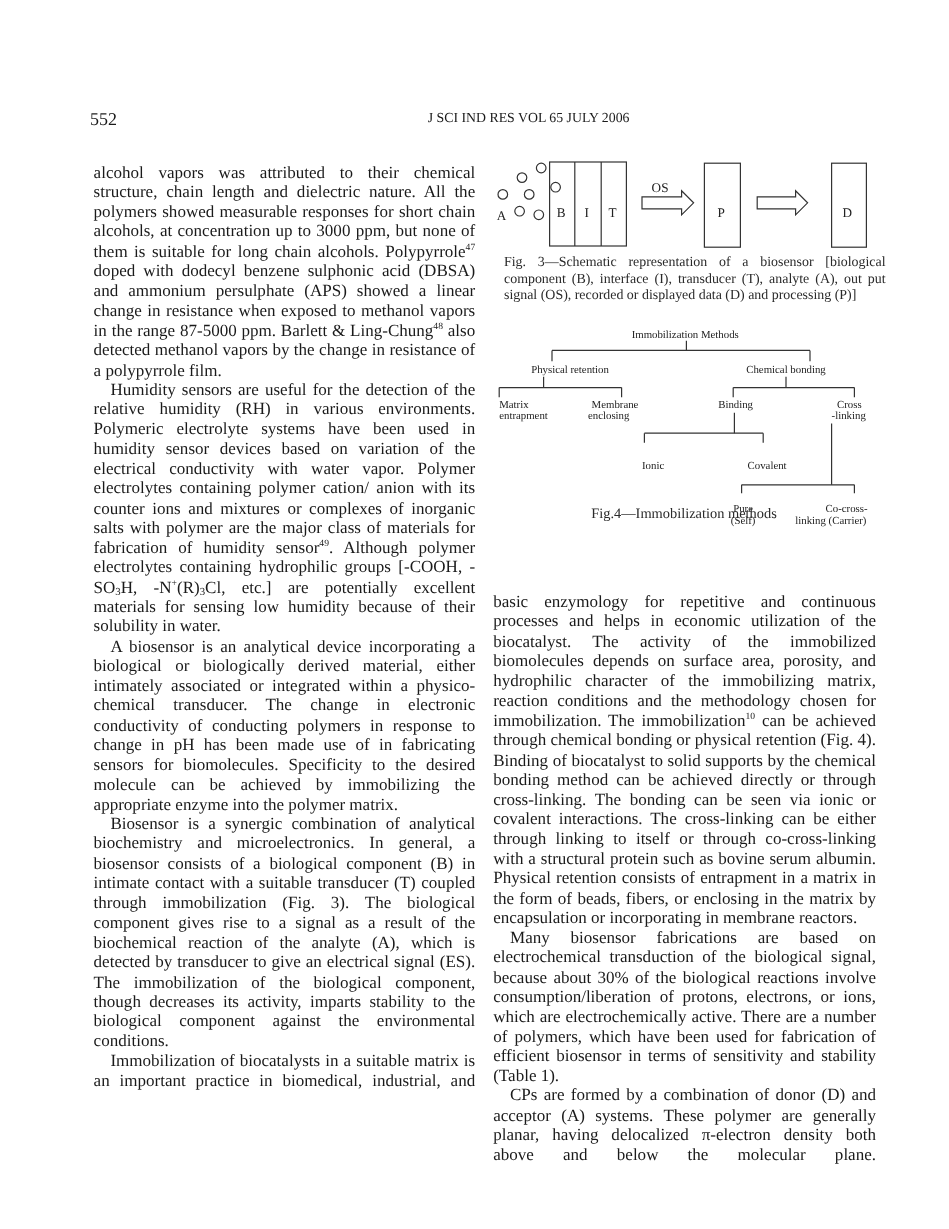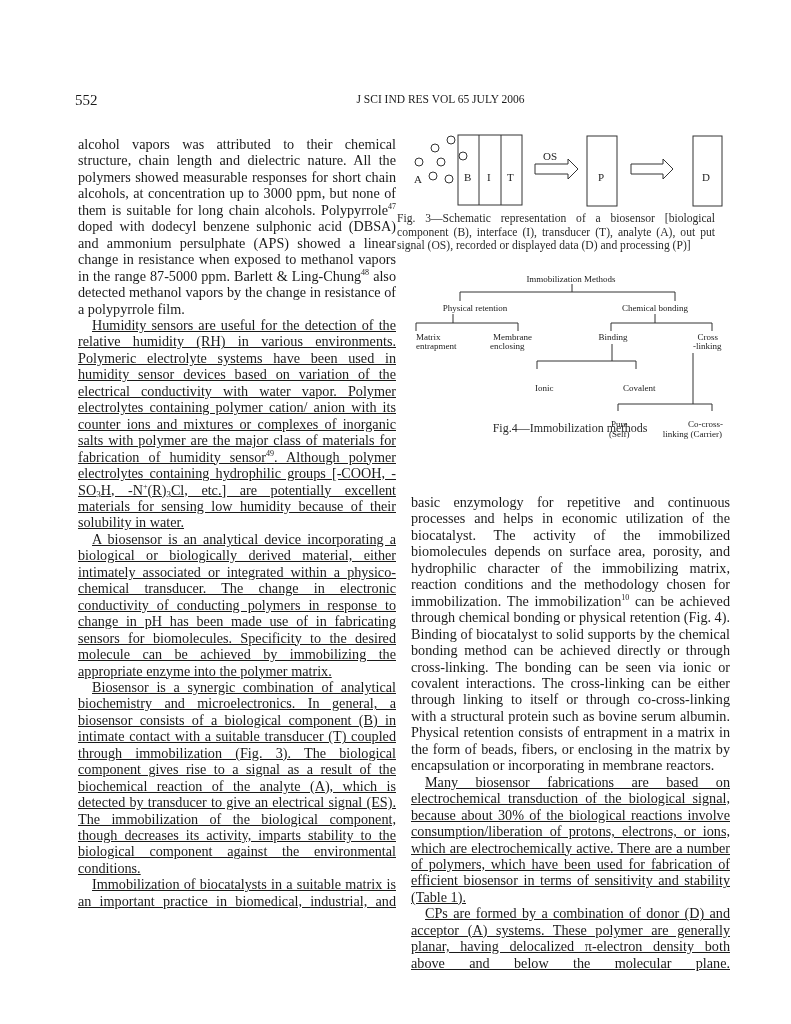--- a/index.html
+++ b/index.html
@@ -3,30 +3,30 @@
 <meta charset="utf-8">
 <style>
   html, body { margin:0; padding:0; background:#ffffff; }
   body { width:791px; height:1024px; position:relative; overflow:hidden;
          font-family:"Liberation Serif", "DejaVu Serif", serif; color:#1a1a1a; }
   .abs { position:absolute; }
   .pagenum { left:75px; top:92px; font-size:15px; }
   .runhead { left:0; width:791px; top:93px; text-align:center; font-size:11.5px; letter-spacing:0; padding-left:90px; box-sizing:border-box; }
   .col { position:absolute; width:318px; font-size:14.2px; line-height:16.45px; text-align:justify; }
   .col p { margin:0; }
-  .col p.ind { text-indent:14px;text-decoration:underline; }
+  .col p.ind { text-indent:14px; }
   .col .last { text-align-last:left; }
   .col .just-last { text-align-last:justify; }
   .left { left:78px; top:136px; }
   .sec-ital { font-style:italic; font-weight:bold; font-size:11.5px; margin-top:20px !important; line-height:14px; }
   .sec-bold { font-weight:bold; font-size:10.5px; margin-top:20px !important; line-height:14px; }
   .right { left:411px; top:469px; width:319px;margin-top:25px; }
   sup { font-size:8px; line-height:0; vertical-align:6px; }
   sub { font-size:9px; line-height:0; vertical-align:-2px; }
-  .cap3 { left:397px; top:212px; width:318px; font-size:11.6px; line-height:13.6px; text-align:justify; color:#2a2a2a; }
+  .cap3 { left:420px; top:212px; width:318px; font-size:11.6px; line-height:13.6px; text-align:justify; color:#2a2a2a; }
   .cap4 { left:411px; top:421px; width:318px; text-align:center; font-size:12px; color:#2a2a2a; }
   svg text { font-family:"Liberation Serif", "DejaVu Serif", serif; fill:#222; }
 </style>
 </head>
 <body>
 
 <div class="abs pagenum">552</div>
 <div class="abs runhead">J SCI IND RES VOL 65 JULY 2006</div>
 
 <div class="col left">

